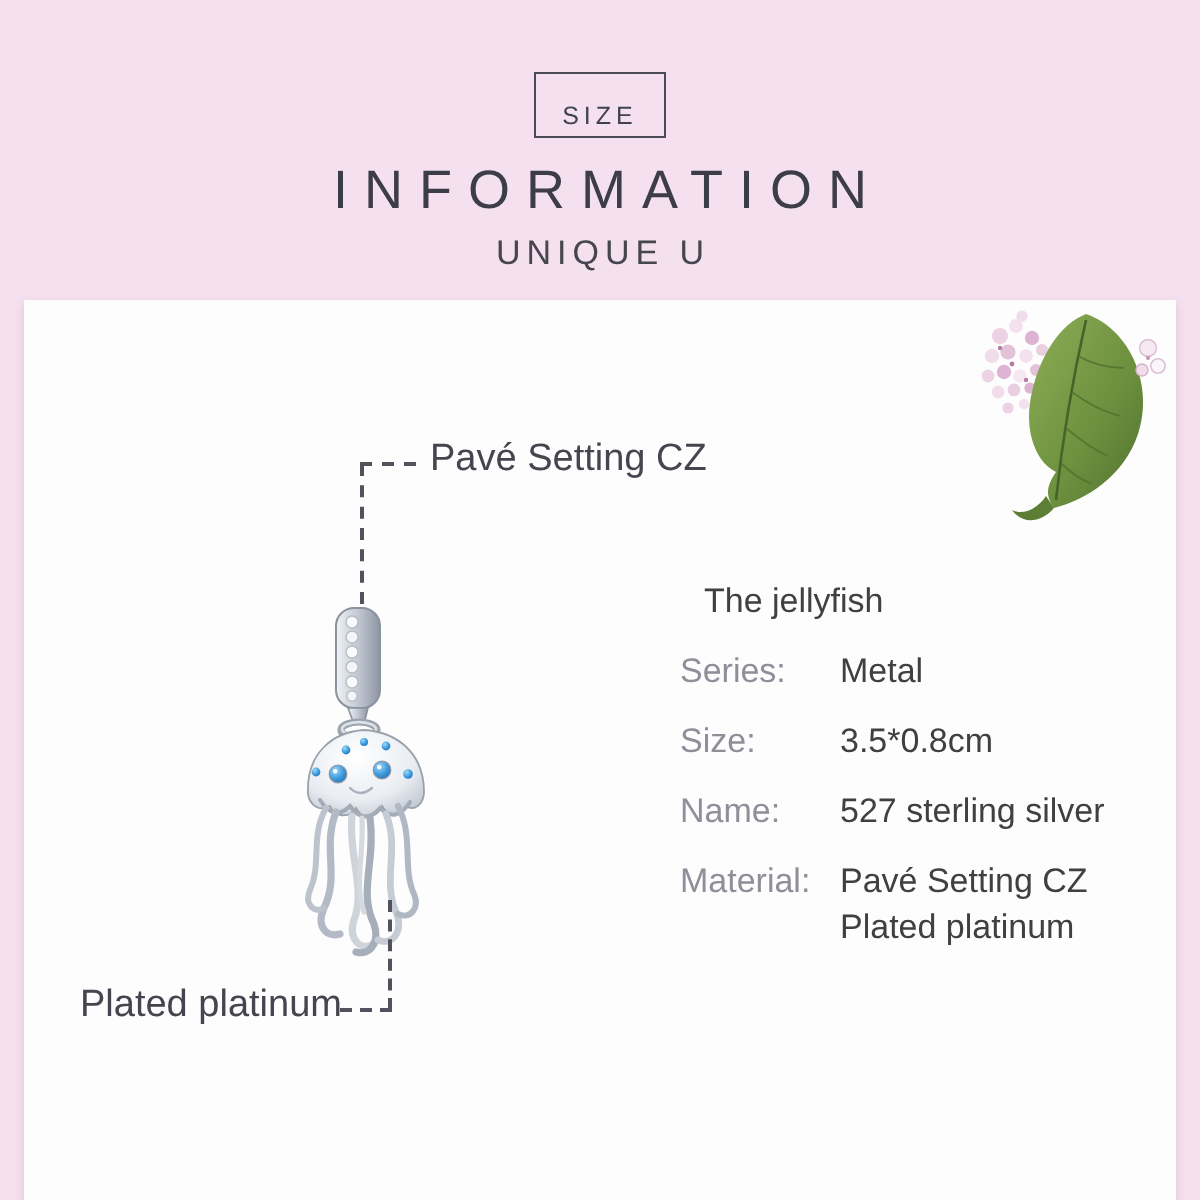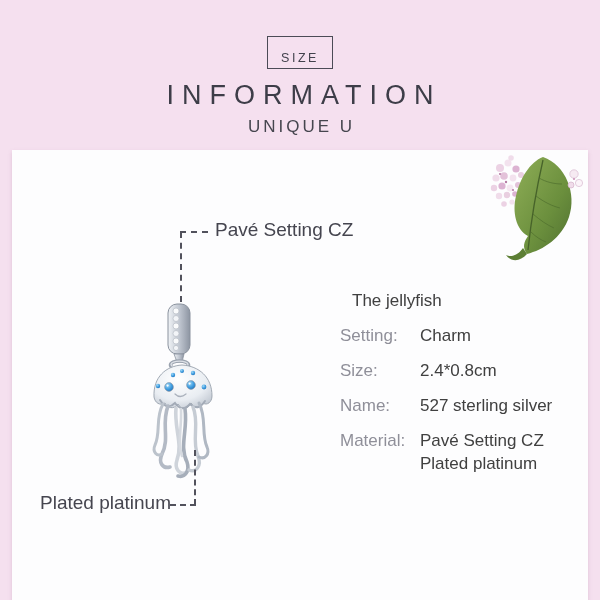--- a/index.html
+++ b/index.html
@@ -182,26 +182,26 @@
 
     <div class="vline v-bottom"></div>
     <div class="hline h-bottom"></div>
     <div class="callout-label callout-bottom">Plated platinum</div>
 
     <div class="specs">
       <div class="spec-row">
         <span class="spec-value">The jellyfish</span>
       </div>
       <div class="spec-row">
-        <span class="spec-label">Setting:</span>
-        <span class="spec-value">Charm</span>
+        <span class="spec-label">Series:</span>
+        <span class="spec-value">Metal</span>
       </div>
       <div class="spec-row">
         <span class="spec-label">Size:</span>
-        <span class="spec-value">2.4*0.8cm</span>
+        <span class="spec-value">3.5*0.8cm</span>
       </div>
       <div class="spec-row">
         <span class="spec-label">Name:</span>
         <span class="spec-value">527 sterling silver</span>
       </div>
       <div class="spec-row">
         <span class="spec-label">Material:</span>
         <span class="spec-value pre">Pavé Setting CZ
 Plated platinum</span>
       </div>

